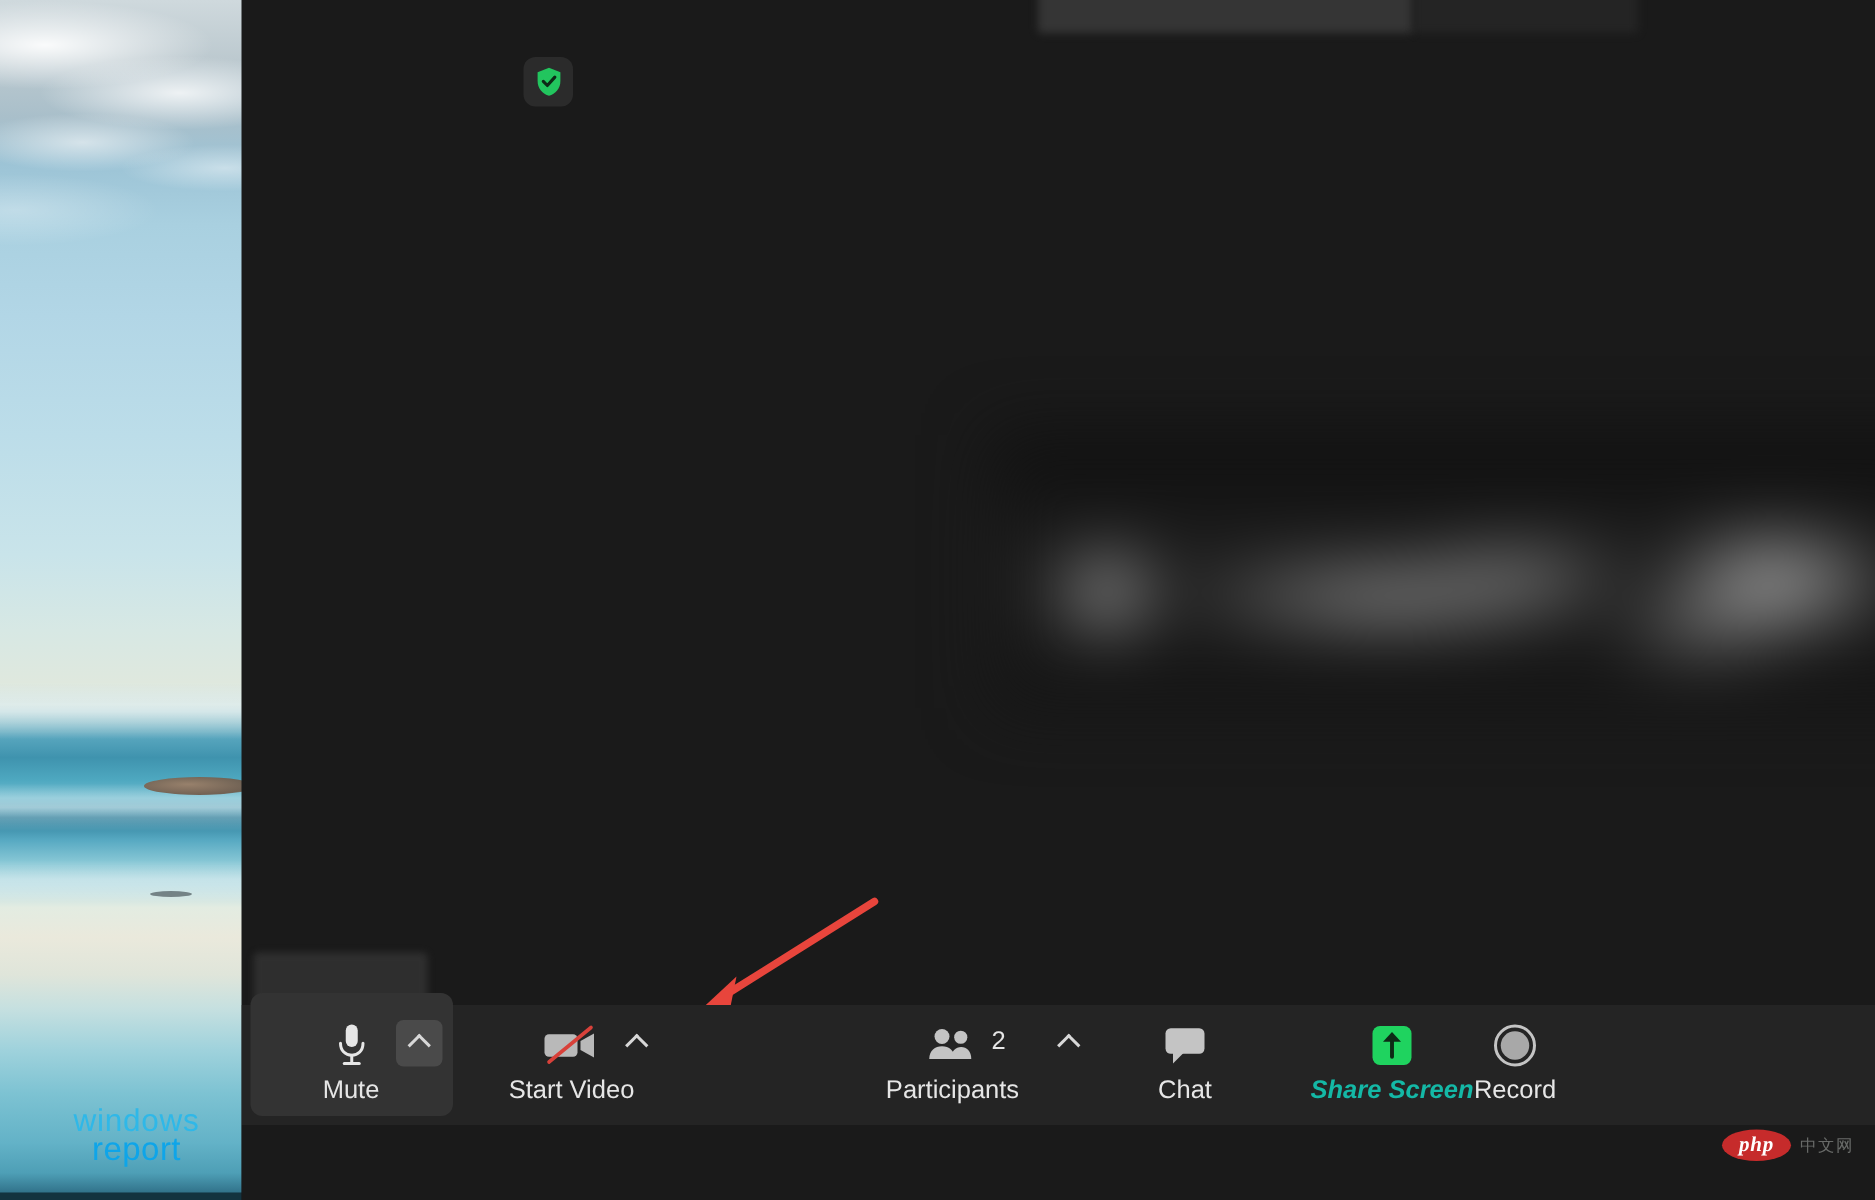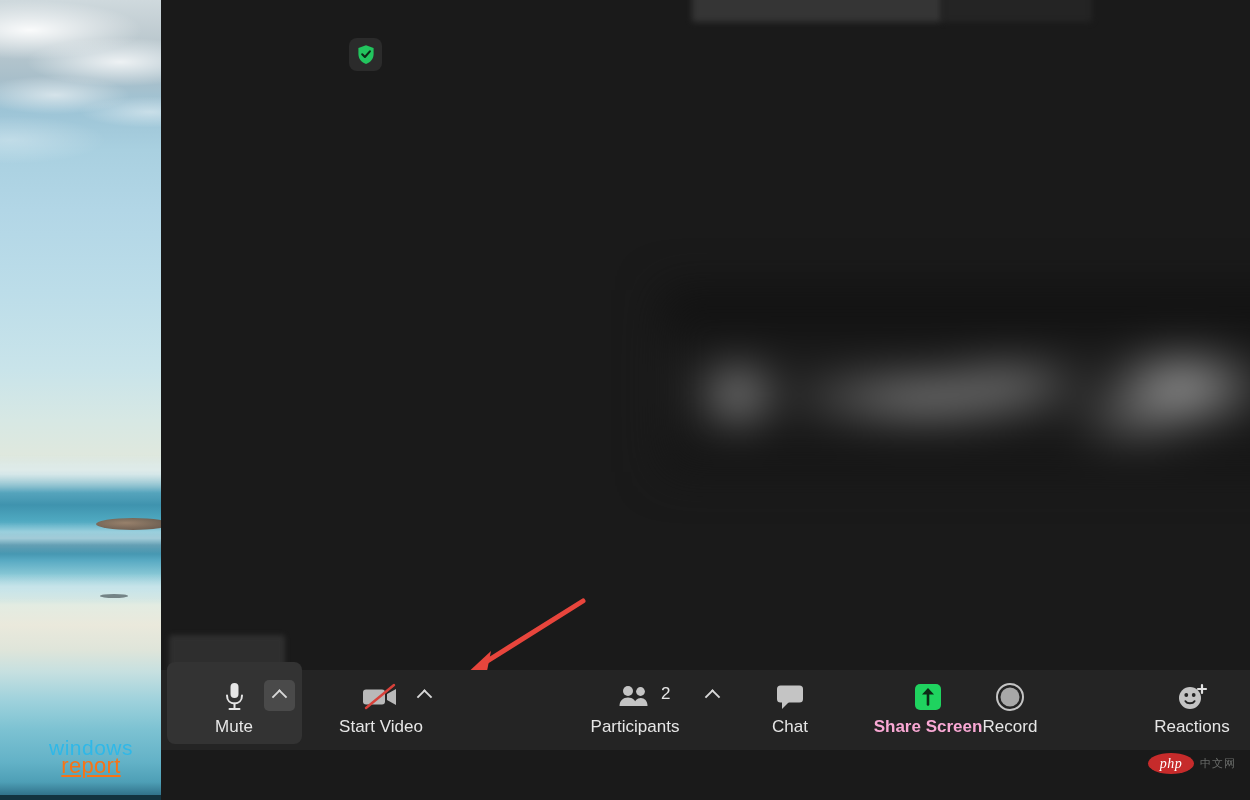--- a/index.html
+++ b/index.html
@@ -69,34 +69,34 @@
   #wr-watermark{
     position:absolute; left:26px; top:737px; width:130px; height:48px;
     text-align:center; line-height:1; user-select:none;
   }
   #wr-watermark .wr-top{
     display:block; font-size:21px; font-weight:400; letter-spacing:.5px;
     color:#2fb8e8;
   }
   #wr-watermark .wr-bot{
     display:block; font-size:22px; font-weight:400; letter-spacing:.3px;
-    color:#f97316; margin-top:-3px;text-decoration:underline;
+    color:#0ea5e9; margin-top:-3px;
   }
 
   
   #php-watermark{
     position:absolute; left:1148px; top:753px;
     display:flex; align-items:center; gap:6px;
   }
   #php-watermark .php-oval{
     width:46px; height:21px; border-radius:50%;
     background:#c62b2b;
     display:flex; align-items:center; justify-content:center;
     font-family:"Liberation Serif", serif;
-    font-style:italic; font-weight:normal; font-size:14px; color:#ffffff;
+    font-style:italic; font-weight:bold; font-size:14px; color:#ffffff;
     letter-spacing:.5px;
   }
   #php-watermark .php-cn{
     font-size:11px; color:rgba(200,205,200,.45);
     letter-spacing:1px; white-space:nowrap;
   }
 
   
   #zoom-window{
     position:absolute; left:161px; top:0; width:1089px; height:800px;
@@ -194,21 +194,21 @@
   #caret-video{ left:248px; top:10px; }
 
   #btn-participants{ position:absolute; left:424px; top:0; width:100px; }
   #caret-participants{ left:536px; top:10px; }
   .participant-count{
     font-size:17px; color:#e6e6e6; margin-left:4px;
   }
 
   #btn-chat{ position:absolute; left:594px; top:0; width:70px; }
   #btn-share{ position:absolute; left:706px; top:0; width:122px; }
-  #btn-share .tb-label{ color:#f9a8d4; font-weight:600; }
+  #btn-share .tb-label{ color:#14b8a6; font-weight:600;font-style:italic; }
   #btn-record{ position:absolute; left:806px; top:0; width:86px; }
   #btn-reactions{ position:absolute; left:978px; top:0; width:106px; }
 
   
   #zoom-bottom-strip{
     position:absolute; left:0; bottom:0; width:1089px; height:50px;
     background:#1a1a1a;
   }
 </style>
 </head>
@@ -321,33 +321,20 @@
     <div class="tb-btn" id="btn-record">
       <span class="tb-icon">
         <svg width="30" height="30" viewBox="0 0 30 30">
           <circle cx="15" cy="15" r="13" fill="none" stroke="#c4c4c4" stroke-width="2"></circle>
           <circle cx="15" cy="15" r="9.5" fill="#a8a8a8"></circle>
         </svg>
       </span>
       <span class="tb-label">Record</span>
     </div>
 
-    <div class="tb-btn" id="btn-reactions">
-      <span class="tb-icon">
-        <svg width="32" height="30" viewBox="0 0 32 30">
-          <circle cx="14" cy="16" r="11" fill="#c4c4c4"></circle>
-          <circle cx="10.3" cy="13" r="1.9" fill="#232323"></circle>
-          <circle cx="17.7" cy="13" r="1.9" fill="#232323"></circle>
-          <path d="M9.5 19.2 C11.2 22 16.8 22 18.5 19.2" stroke="#232323" stroke-width="2" fill="none" stroke-linecap="round"></path>
-          <line x1="26" y1="3" x2="26" y2="11" stroke="#e2e2e2" stroke-width="2.2" stroke-linecap="round"></line>
-          <line x1="22" y1="7" x2="30" y2="7" stroke="#e2e2e2" stroke-width="2.2" stroke-linecap="round"></line>
-        </svg>
-      </span>
-      <span class="tb-label">Reactions</span>
-    </div>
 
   </div>
 
   <div id="zoom-bottom-strip"></div>
 </div>
 
 <div id="php-watermark">
   <span class="php-oval">php</span>
   <span class="php-cn">中文网</span>
 </div>

